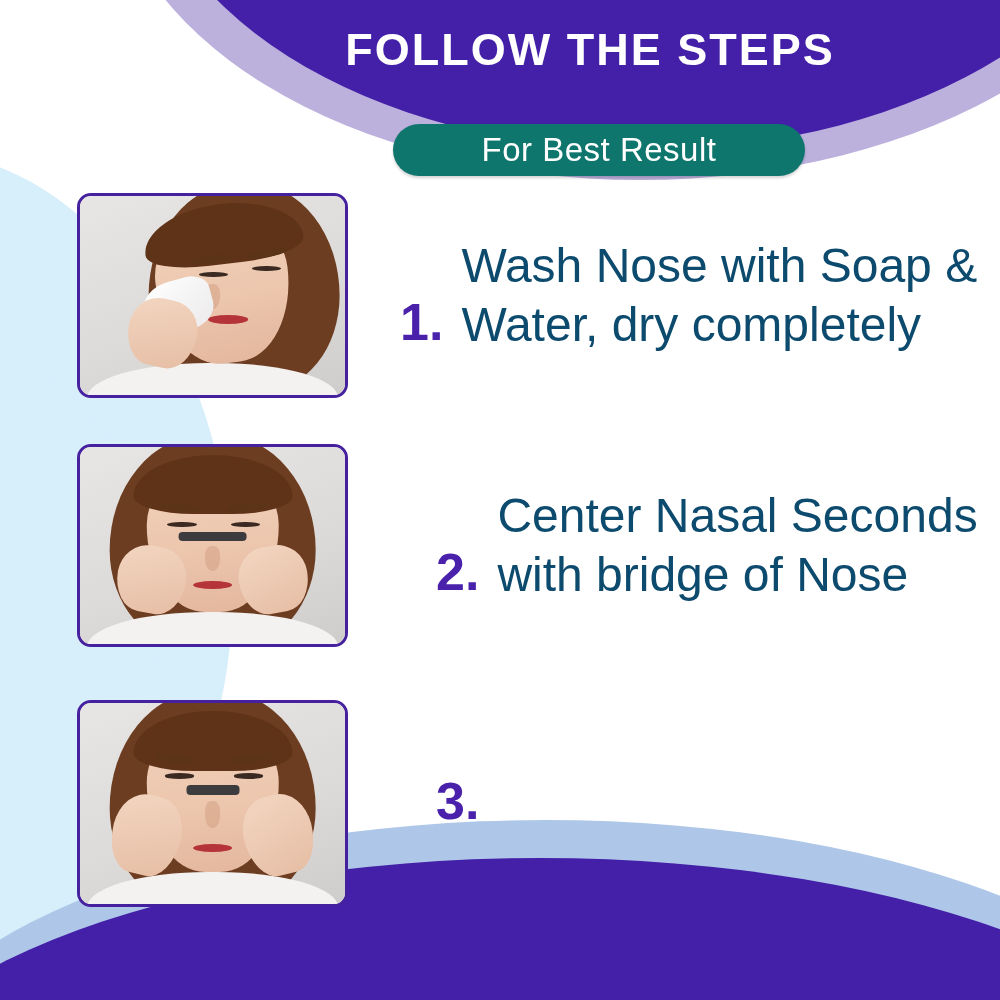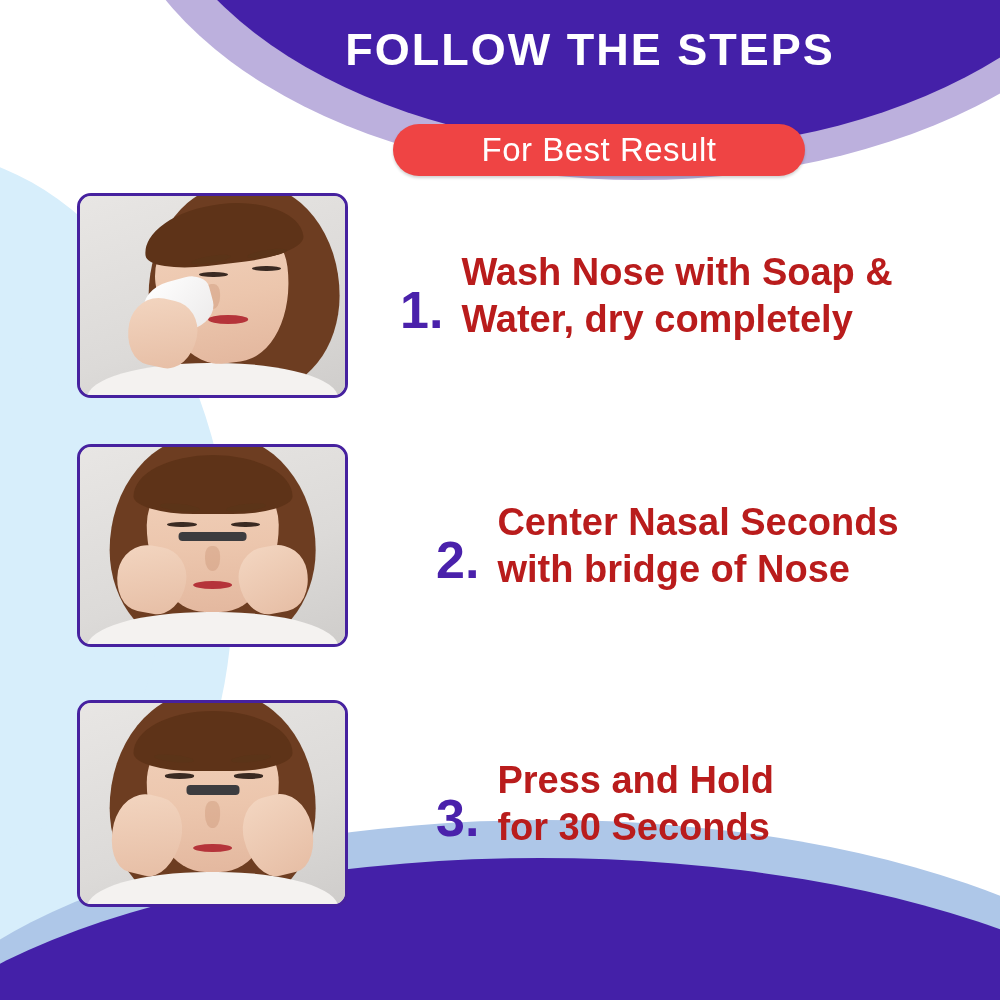--- a/index.html
+++ b/index.html
@@ -81,21 +81,21 @@
     letter-spacing:2px;
     padding-left:180px;
     z-index:6;
     white-space:nowrap;
   }
 
   .subtitle-pill {
     position:absolute;
     left:393px; top:124px;
     width:412px; height:52px;
-    background:#ef4444;
+    background:#0f766e;
     border-radius:26px;
     display:flex;
     align-items:center;
     justify-content:center;
     z-index:7;
     box-shadow:0 2px 3px rgba(0,0,0,0.18);
   }
   .subtitle-pill span {
     color:#ffffff;
     font-size:33px;
@@ -210,25 +210,24 @@
   .step-num {
     color:#4a21ab;
     font-size:52px;
     font-weight:bold;
     line-height:1;
     margin-right:18px;
     align-self:flex-end;
     padding-bottom:6px;
   }
   .step-lines {
-    color:#b91c1c;
-    font-size:38px;
+    color:#0c4a6e;
+    font-size:48px;
     line-height:1.22;
     white-space:nowrap;
-    font-weight:bold;
   }
   .step-lines .l2 { display:block; }
 
   .step-1 .step-text { padding-left:52px; }
   .step-2 .step-text { padding-left:88px; }
   .step-3 .step-text { padding-left:88px; }
 </style>
 </head>
 <body>
 
@@ -318,21 +317,17 @@
           <div class="eye" style="left:58%;top:35%;"></div>
           <div class="nasal-strip" style="top:41%;width:20%;"></div>
           <div class="nose-shadow" style="top:49%;"></div>
           <div class="lips" style="top:70%;"></div>
           <div class="hand" style="left:12%;top:46%;height:40%;transform:rotate(14deg);"></div>
           <div class="hand" style="left:62%;top:46%;height:40%;transform:rotate(-14deg);"></div>
         </div>
       </div>
       <div class="step-text">
         <div class="step-num">3.</div>
-        <div class="step-lines">
-          <span class="l1">Press and Hold</span>
-          <span class="l2">for 30 Seconds</span>
-        </div>
       </div>
     </div>
 
   </div>
 </div>
 
 </body></html>

